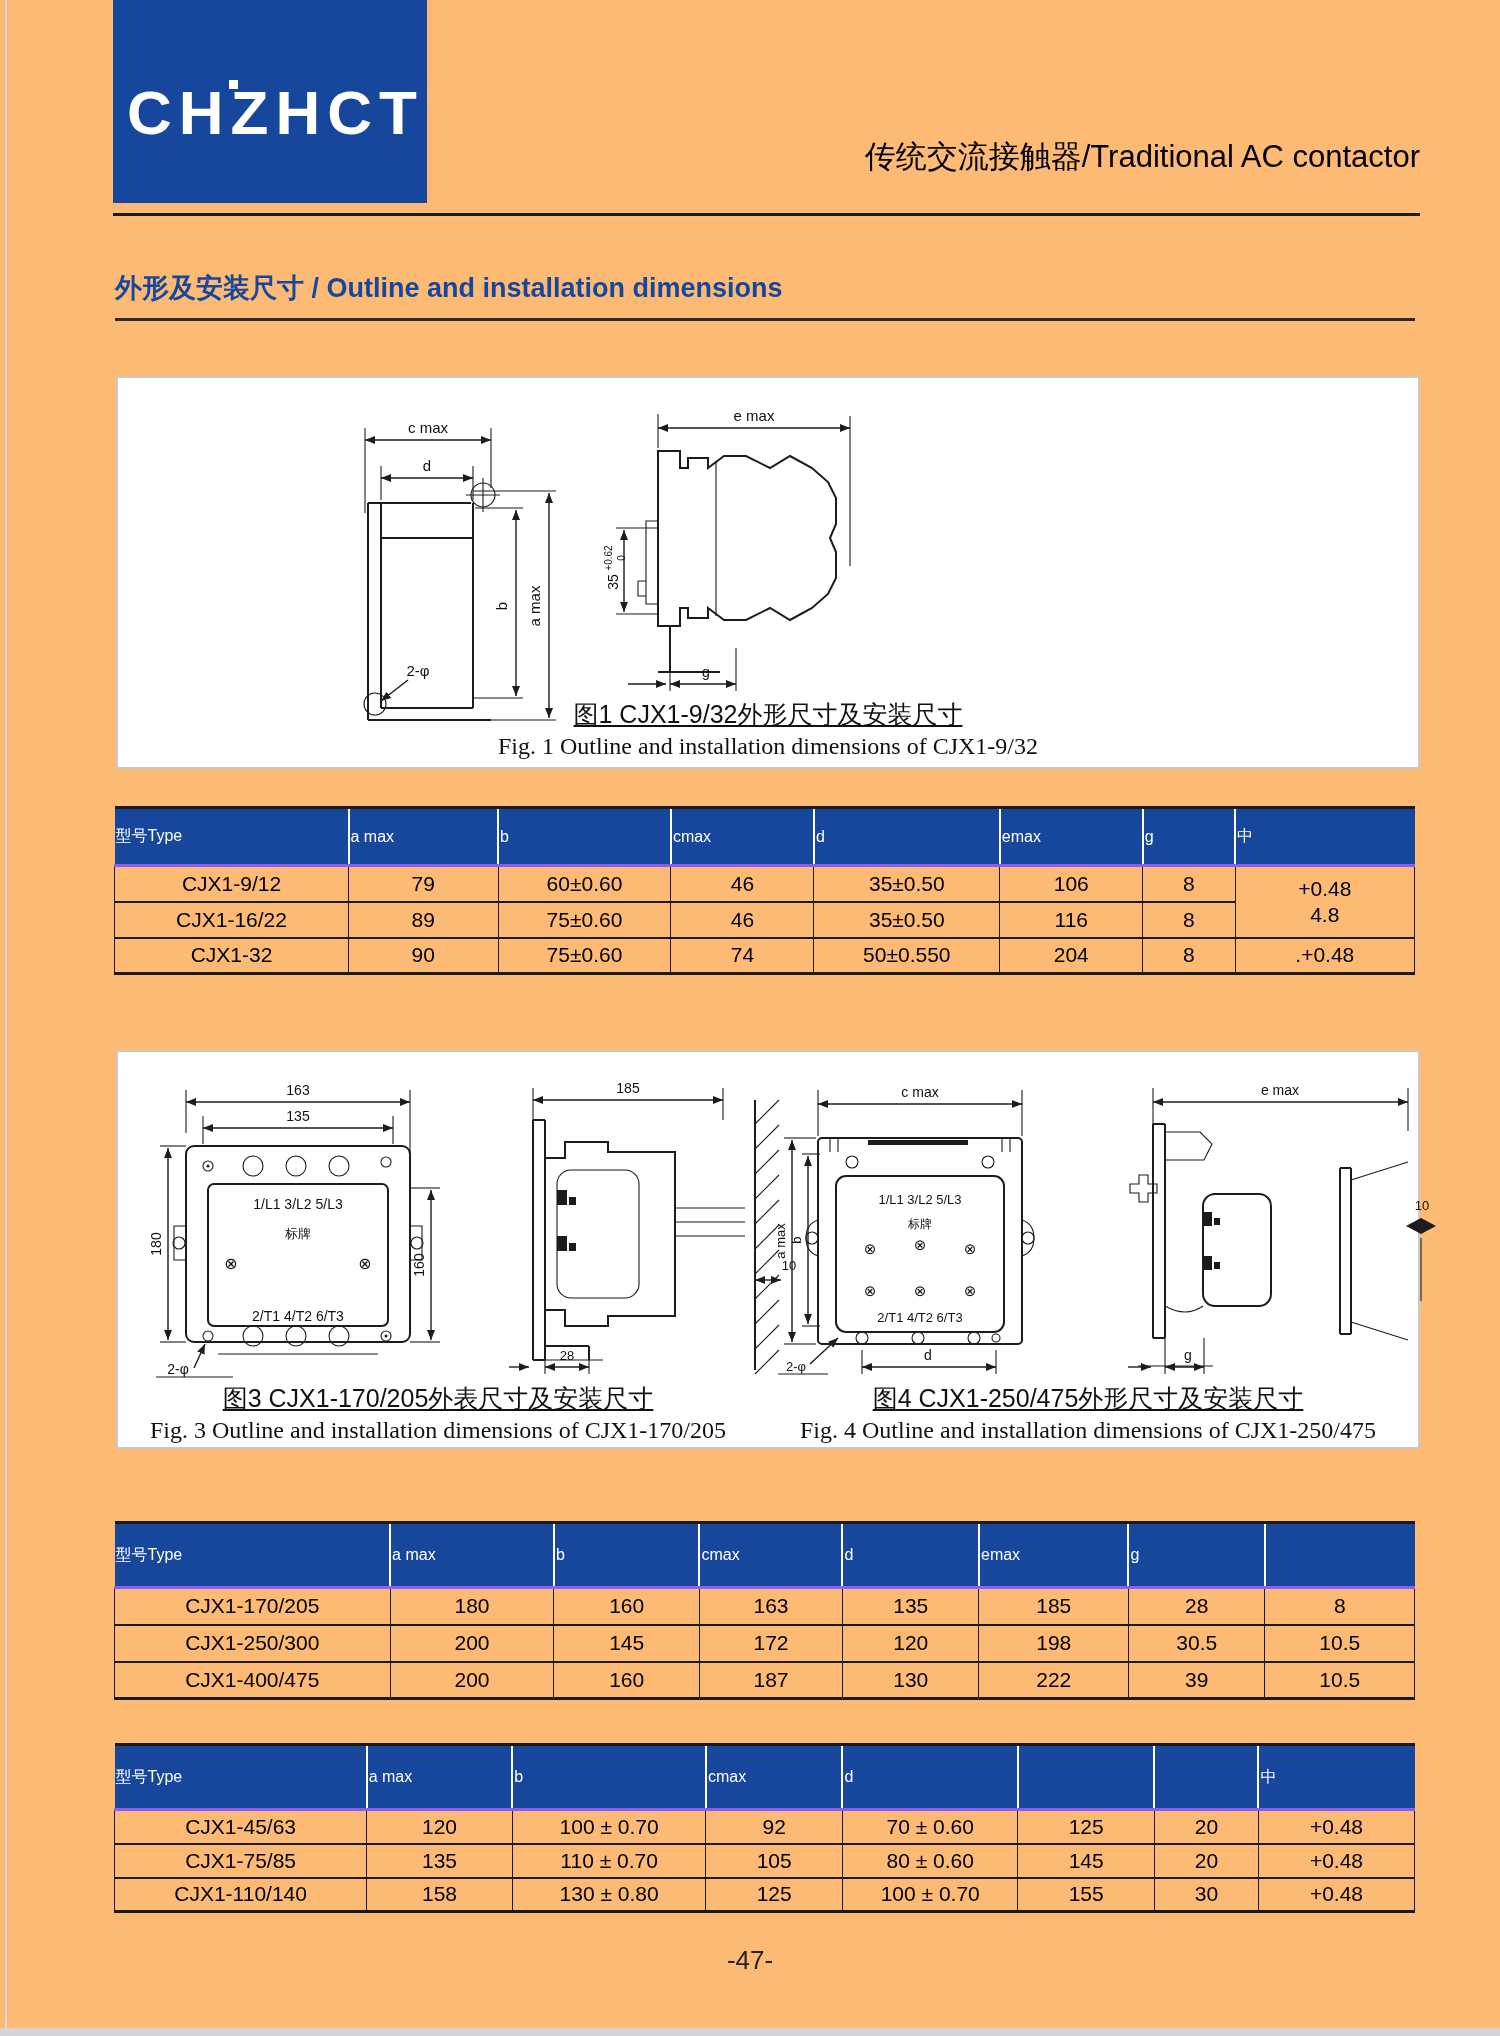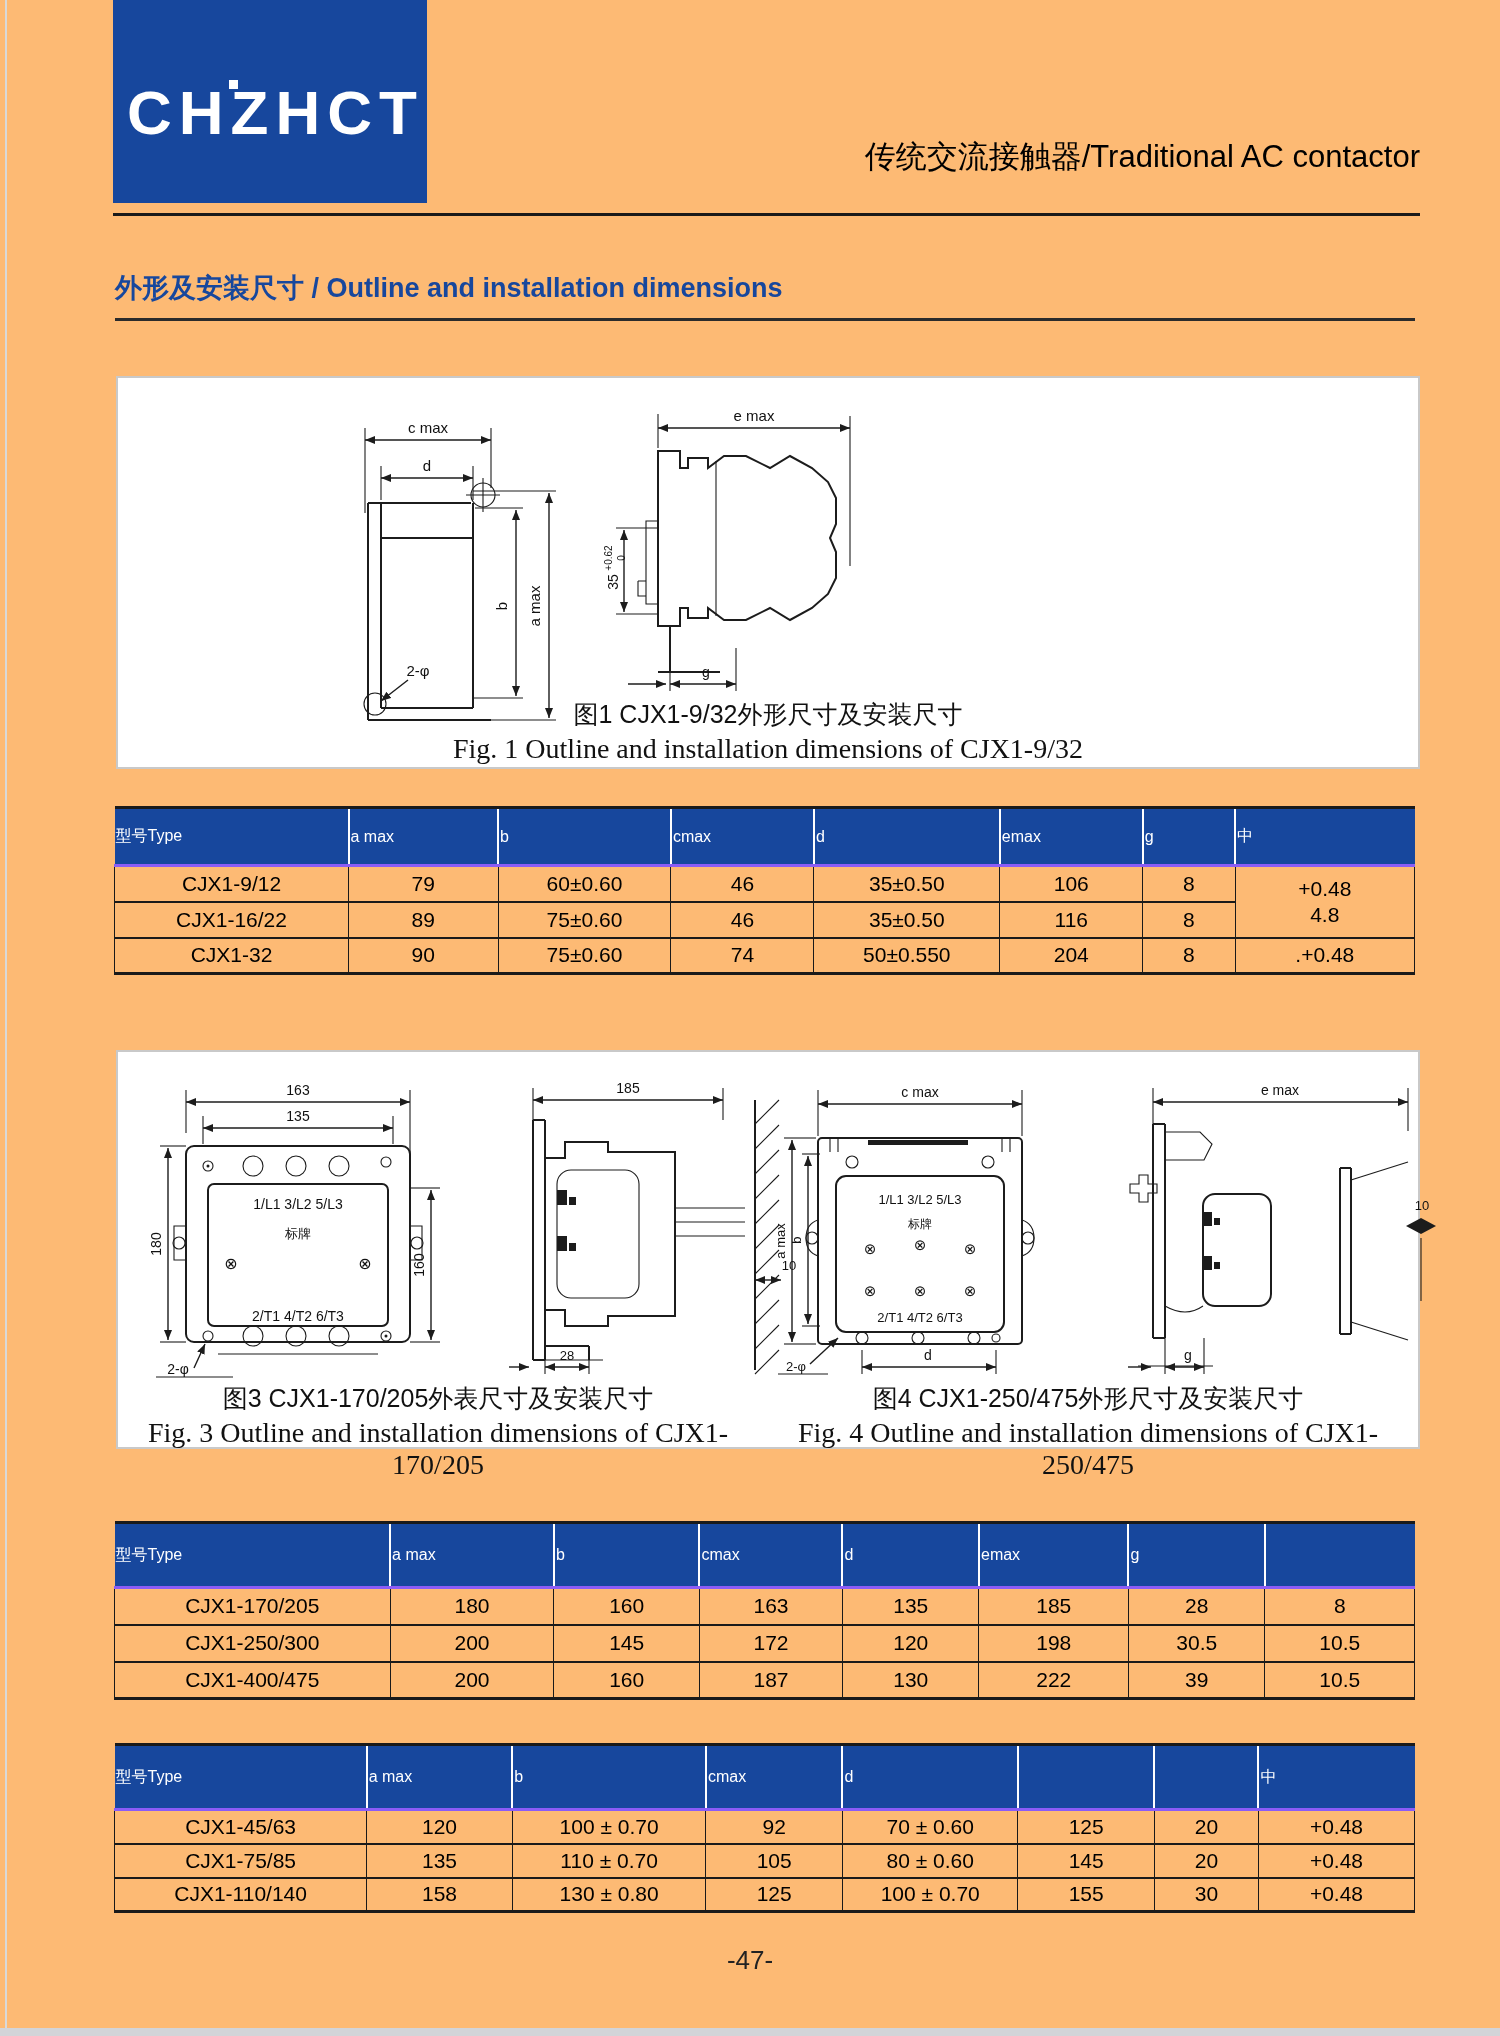--- a/index.html
+++ b/index.html
@@ -21,22 +21,22 @@
 
   .section-title{position:absolute;left:115px;top:270px;font-size:27px;font-weight:bold;color:#17479d;}
   .rule-section{position:absolute;left:115px;top:318px;width:1300px;height:3px;background:#2b2b2b;}
 
   
   .figbox{position:absolute;left:116px;width:1300px;border:2px solid #c9c9c9;background:#fff;}
   .figbox1{top:376px;height:389px;}
   .figbox2{top:1050px;height:395px;}
   .figsvg{position:absolute;}
   .cap{position:absolute;text-align:center;}
-  .cap-zh{font-size:25px;color:#111;}
-  .cap-en{font-size:28px;font-family:"Liberation Serif",serif;color:#111;margin-top:2px;}
+  .cap-zh{font-size:25px;color:#111;text-decoration:underline;}
+  .cap-en{font-size:24px;font-family:"Liberation Serif",serif;color:#111;margin-top:2px;}
 
   
   svg .ln{fill:none;stroke:#1c1c1c;stroke-width:2;}
   svg .tn{fill:none;stroke:#1c1c1c;stroke-width:1.1;}
   svg .dm{fill:none;stroke:#1c1c1c;stroke-width:1.4;}
   svg .fl{fill:#1c1c1c;stroke:none;}
   svg text{fill:#111;font-family:"Liberation Sans",sans-serif;}
 
   
   .t{position:absolute;left:114px;width:1301px;border-collapse:collapse;table-layout:fixed;}

